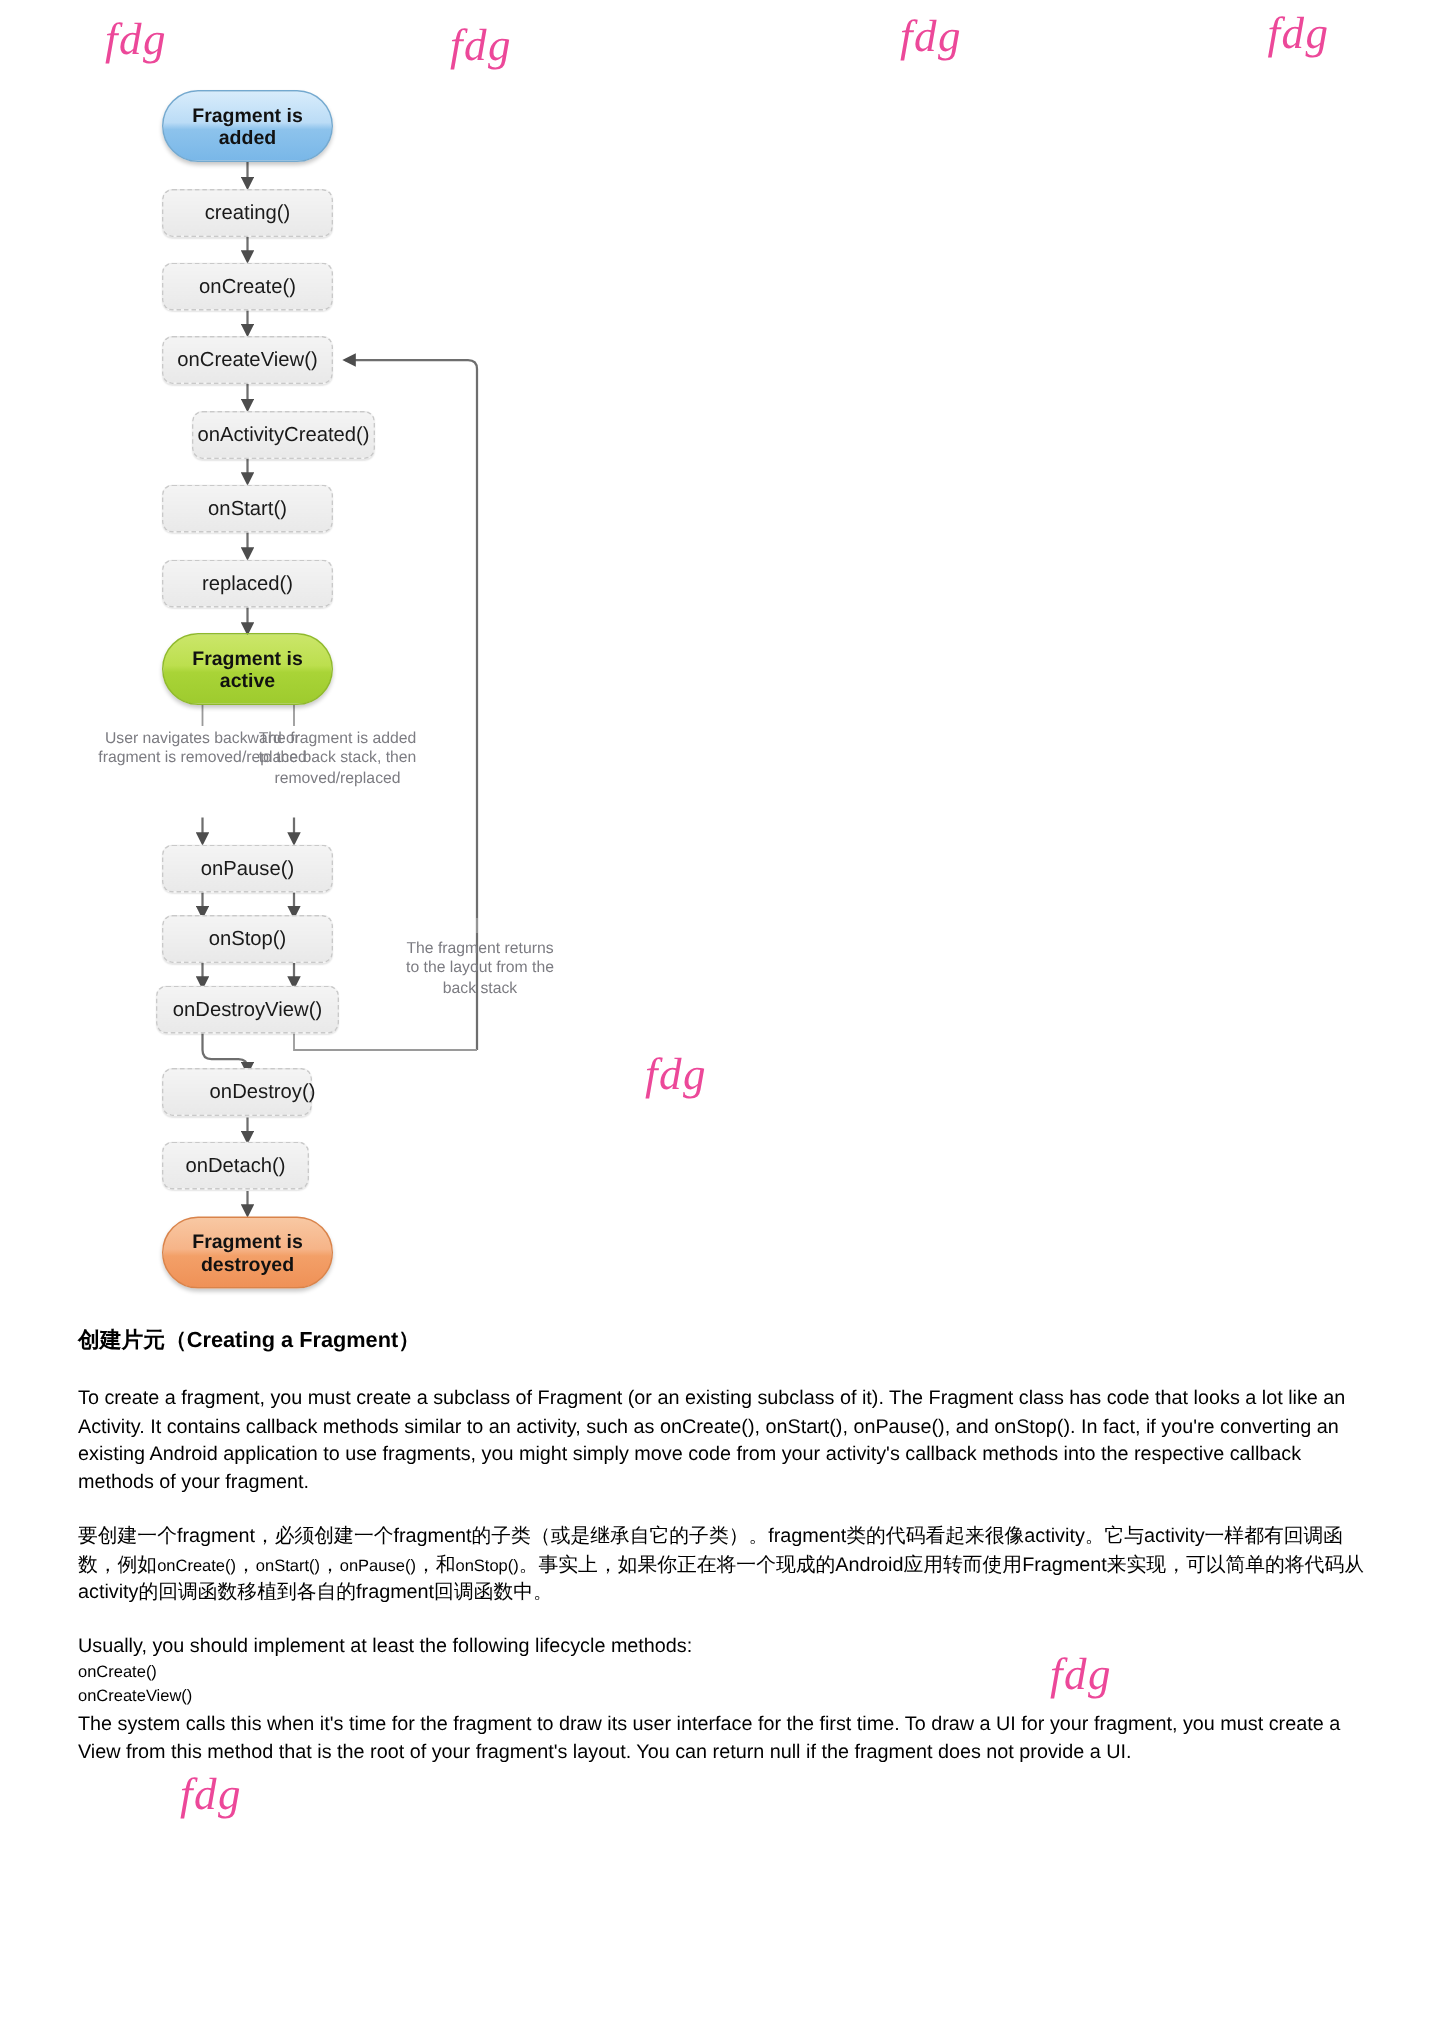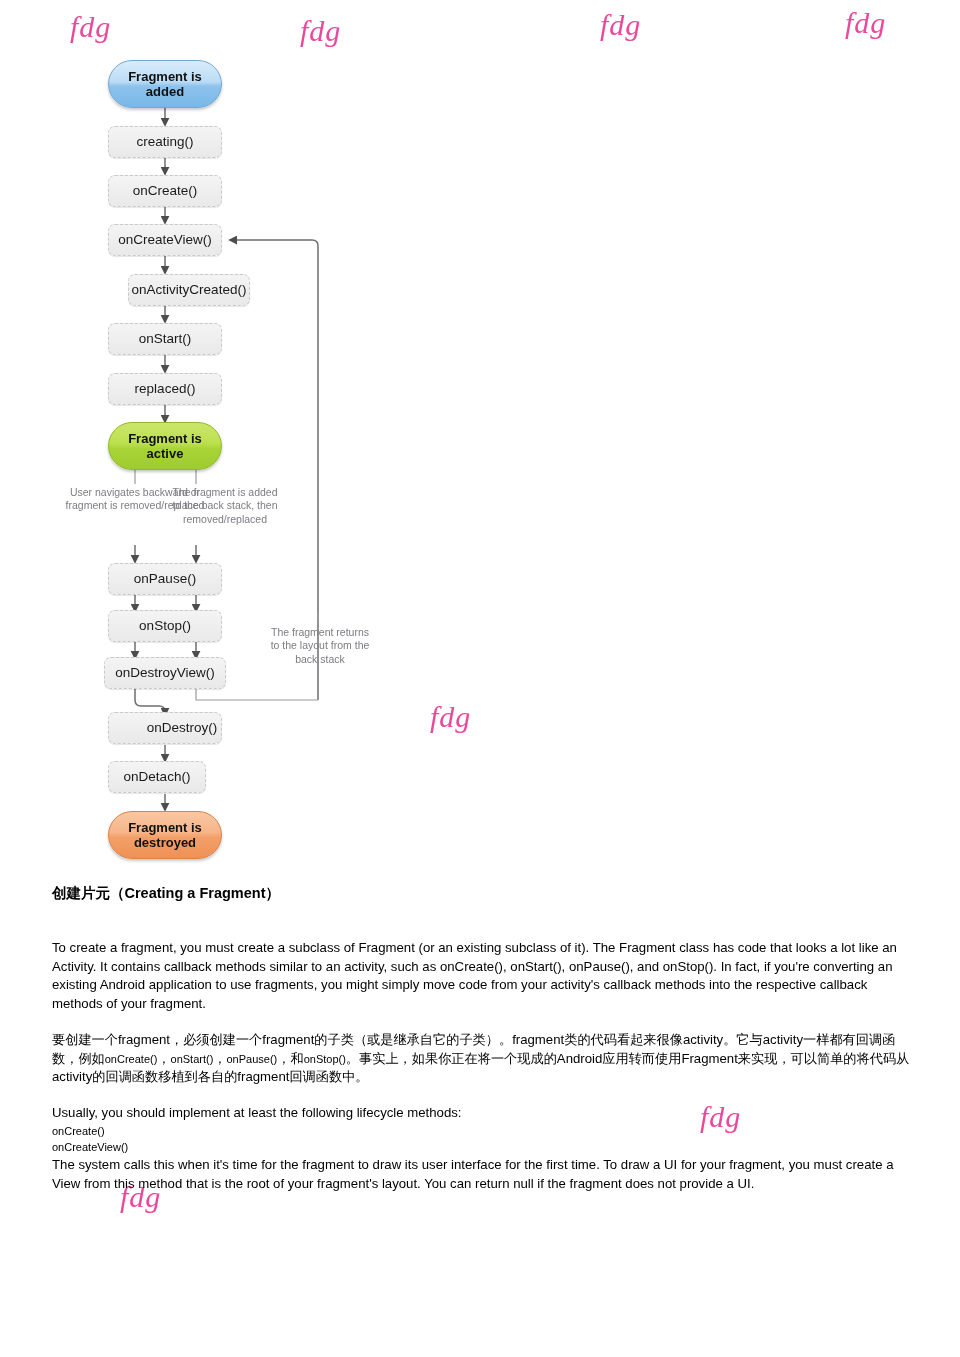--- a/index.html
+++ b/index.html
@@ -99,21 +99,21 @@
   
   .content {
     position: absolute;
     left: 52px;
     top: 884px;
     width: 866px;
   }
   .h-sec {
     font-size: 14.5px;
     font-weight: bold;
-    margin: 0 0 36px 0;
+    margin: 0 0 20px 0;
     color: #000;
   }
   .para {
     font-size: 13.2px;
     line-height: 1.42;
     margin: 0 0 17px 0;
     color: #000;
     text-align: left;
   }
   .para.tight { margin-bottom: 0; }
@@ -235,21 +235,21 @@
     </div>
     <div class="node m-box" style="left:108px; top:610px; width:114px;">
       <span>onStop()</span>
     </div>
     <div class="node m-box" style="left:104px; top:657px; width:122px;">
       <span>onDestroyView()</span>
     </div>
 
     <div class="note" style="left:268px; top:626px; width:104px;">The fragment returns to the layout from the back stack</div>
 
-    <div class="node m-box" style="left:108px; top:712px; width:114px;padding-left:34px;">
+    <div class="node m-box" style="left:108px; top:712px; width:100px;padding-left:34px;">
       <span>onDestroy()</span>
     </div>
     <div class="node m-box" style="left:108px; top:761px; width:98px;">
       <span>onDetach()</span>
     </div>
 
     <div class="node s-box s-destroyed" style="left:108px; top:811px; width:114px;">
       <div>
         <span>Fragment is</span><br>
         <span>destroyed</span>

